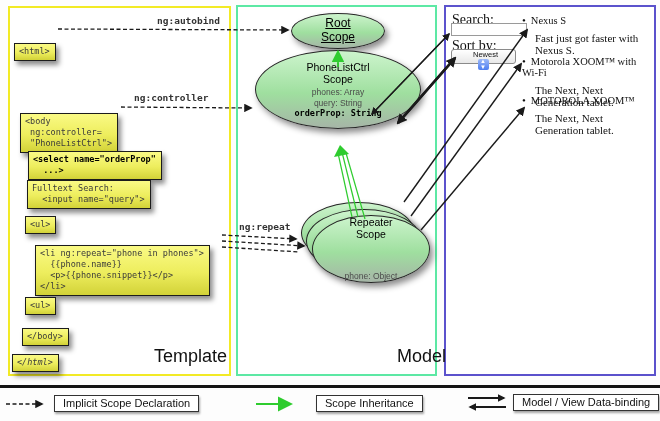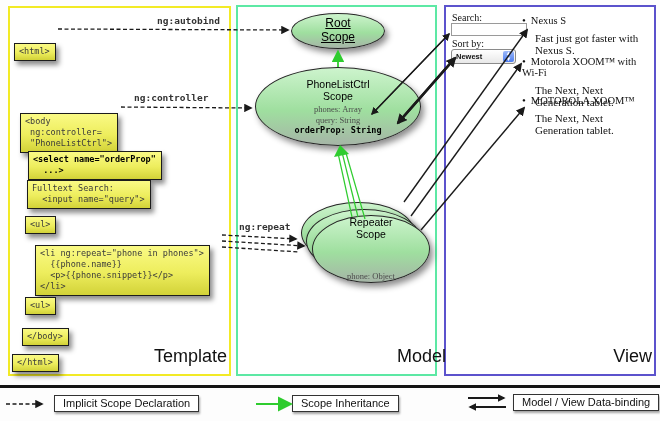--- a/index.html
+++ b/index.html
@@ -22,31 +22,31 @@
   .codebox.bold{font-weight:bold;color:#000;}
 
   .anno{position:absolute;font-family:"DejaVu Sans Mono","Liberation Mono",monospace;
     font-size:9.5px;font-weight:bold;color:#333;}
 
   .ellipse{position:absolute;border:1.7px solid #262626;border-radius:50%;
     background:linear-gradient(180deg,#cdf4cd 0%,#9fdf9f 55%,#a6b5a7 100%);
     box-shadow:3px 4px 6px rgba(0,0,0,0.45);
     display:flex;flex-direction:column;align-items:center;justify-content:center;}
   .etitle{white-space:pre;text-align:center;font-size:10.5px;line-height:1.15;color:#000;}
-  .eprops{white-space:pre;text-align:center;font-family:Liberation Serif, serif;
+  .eprops{white-space:pre;text-align:center;font-family:Liberation Sans, sans-serif;
     font-size:8.5px;line-height:1.25;color:#4c4c4c;margin-top:2px;}
   .epropbold{white-space:pre;text-align:right;font-family:"DejaVu Sans Mono","Liberation Mono",monospace;
     font-size:8.5px;font-weight:bold;color:#000;}
 
-  .viewlabel{position:absolute;font-family:"Liberation Serif",serif;font-size:10px;color:#111;}
+  .viewlabel{position:absolute;font-family:"Liberation Serif",serif;font-size:14px;color:#111;}
   #search-input{position:absolute;left:451px;top:23px;width:70px;height:11px;
     border:1px solid #9a9a9a;background:#fff;font-size:8px;padding:0 2px;}
   #sort-dropdown{position:absolute;left:451px;top:49px;width:63px;height:13px;
     border:1px solid #8a8a8a;border-radius:3px;background:linear-gradient(#fff,#e8e8e8);
-    display:flex;align-items:center;font-size:7.5px;font-weight:bold;color:#111;}
+    display:flex;align-items:center;font-size:7.5px;font-weight:normal;color:#111;flex-direction:column;}
   #sort-dropdown .val{flex:1;padding-left:4px;}
   #sort-dropdown .stepper{width:11px;height:11px;margin-right:1px;border-radius:2px;
     background:linear-gradient(#9db9f8,#4d7df0);color:#fff;font-size:6px;line-height:5.5px;
     text-align:center;}
   .vitem{position:absolute;left:522px;width:126px;font-family:"Liberation Serif",serif;color:#111;}
   .vname{font-size:10.5px;}
   .vname::before{content:"\2022";margin-right:5px;font-size:11px;}
   .vsnip{font-size:11px;margin-top:6px;padding-left:13px;}
 
   #sepline{position:absolute;left:0;top:385px;width:660px;height:3px;background:#141414;}
@@ -75,32 +75,32 @@
   ...&gt;</div>
   <div class="codebox" style="left:27px;top:156px;">Fulltext Search:
   &lt;input name="query"&gt;</div>
   <div class="codebox" style="left:25px;top:192px;">&lt;ul&gt;</div>
   <div class="codebox" style="left:35px;top:221px;">&lt;li ng:repeat="phone in phones"&gt;
   {{phone.name}}
   &lt;p&gt;{{phone.snippet}}&lt;/p&gt;
 &lt;/li&gt;</div>
   <div class="codebox" style="left:25px;top:273px;">&lt;ul&gt;</div>
   <div class="codebox" style="left:22px;top:304px;">&lt;/body&gt;</div>
-  <div class="codebox" style="left:12px;top:330px;">&lt;/html&gt;</div>
+  <div class="codebox" style="left:12px;top:330px;font-style:italic;">&lt;/html&gt;</div>
 
   <div class="anno" style="left:143px;top:15px;margin-left:14px;">ng:autobind</div>
   <div class="anno" style="left:134px;top:92px;">ng:controller</div>
   <div class="anno" style="left:239px;top:221px;">ng:repeat</div>
 
   <div class="ellipse" style="left:291px;top:13px;width:92px;height:34px;">
     <div class="etitle" style="font-size:12px;text-decoration:underline;">Root
 Scope</div>
   </div>
 
-  <div class="ellipse" style="left:255px;top:67px;width:164px;height:77px;">
+  <div class="ellipse" style="left:255px;top:50px;width:164px;height:77px;">
     <div class="etitle">PhoneListCtrl
 Scope</div>
     <div class="eprops">phones: Array
 query: String</div>
     <div class="epropbold">orderProp: String</div>
   </div>
 
   <div class="ellipse" style="left:301px;top:202px;width:112px;height:60px;"></div>
   <div class="ellipse" style="left:306px;top:209px;width:114px;height:62px;"></div>
   <div class="ellipse" style="left:312px;top:215px;width:116px;height:66px;justify-content:space-between;">
@@ -125,25 +125,24 @@
     <div class="vname">Motorola XOOM™ with Wi-Fi</div>
     <div class="vsnip">The Next, Next Generation tablet.</div>
   </div>
   <div class="vitem" style="top:94px;">
     <div class="vname">MOTOROLA XOOM™</div>
     <div class="vsnip">The Next, Next Generation tablet.</div>
   </div>
 
   <div class="coltitle" id="title-template">Template</div>
   <div class="coltitle" id="title-model">Model</div>
-  <div class="coltitle" id="title-view">View</div>
 
   <div id="sepline"></div>
   <div class="legendbox" style="left:54px;top:395px;">Implicit Scope Declaration</div>
-  <div class="legendbox" style="left:292px;top:395px;">Scope Inheritance</div>
+  <div class="legendbox" style="left:316px;top:395px;">Scope Inheritance</div>
   <div class="legendbox" style="left:513px;top:394px;">Model / View Data-binding</div>
 
   <svg id="overlay" viewBox="0 0 660 421">
     <defs>
       <marker id="ahB" viewBox="0 0 10 10" refX="8" refY="5" markerWidth="6.5" markerHeight="6.5" orient="auto">
         <path d="M0,0 L10,5 L0,10 z" fill="#1a1a1a"></path>
       </marker>
       <marker id="ahBs" viewBox="0 0 10 10" refX="8" refY="5" markerWidth="4" markerHeight="4" orient="auto">
         <path d="M0,0 L10,5 L0,10 z" fill="#1a1a1a"></path>
       </marker>

